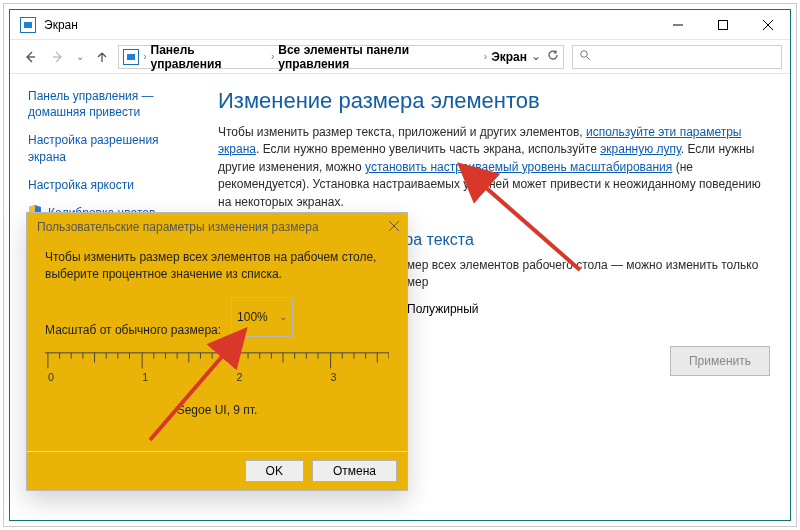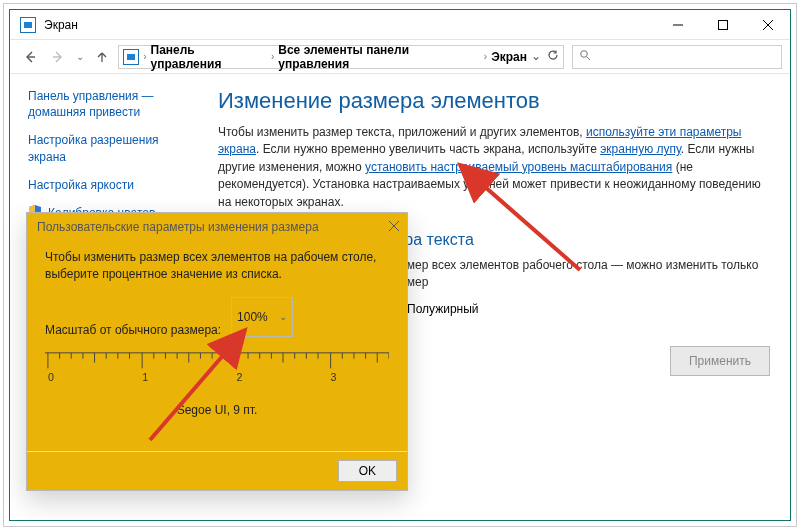--- a/index.html
+++ b/index.html
@@ -253,20 +253,21 @@
             <line x1="330" y1="6" x2="330" y2="12"></line>
             <line x1="342" y1="6" x2="342" y2="16"></line>
             <line x1="354" y1="6" x2="354" y2="12"></line>
         </g>
       </svg>
     </div>
     <div class="sample">Segoe UI, 9 пт.</div>
   </div>
   <div class="dlg-btns">
     <button class="dlg-btn">OK</button>
+    <button class="dlg-btn">Отмена</button>
   </div>
 </div>
 
 <svg class="red-arrow" style="left:0;top:0;width:800px;height:530px">
   <defs>
     <marker id="ah" markerWidth="12" markerHeight="12" refX="9" refY="5" orient="auto">
       <path d="M0 0 L10 5 L0 10 Z" fill="#d9372a"></path>
     </marker>
   </defs>
   <line x1="580" y1="270" x2="460" y2="165" stroke="#d9372a" stroke-width="4" marker-end="url(#ah)"></line>

